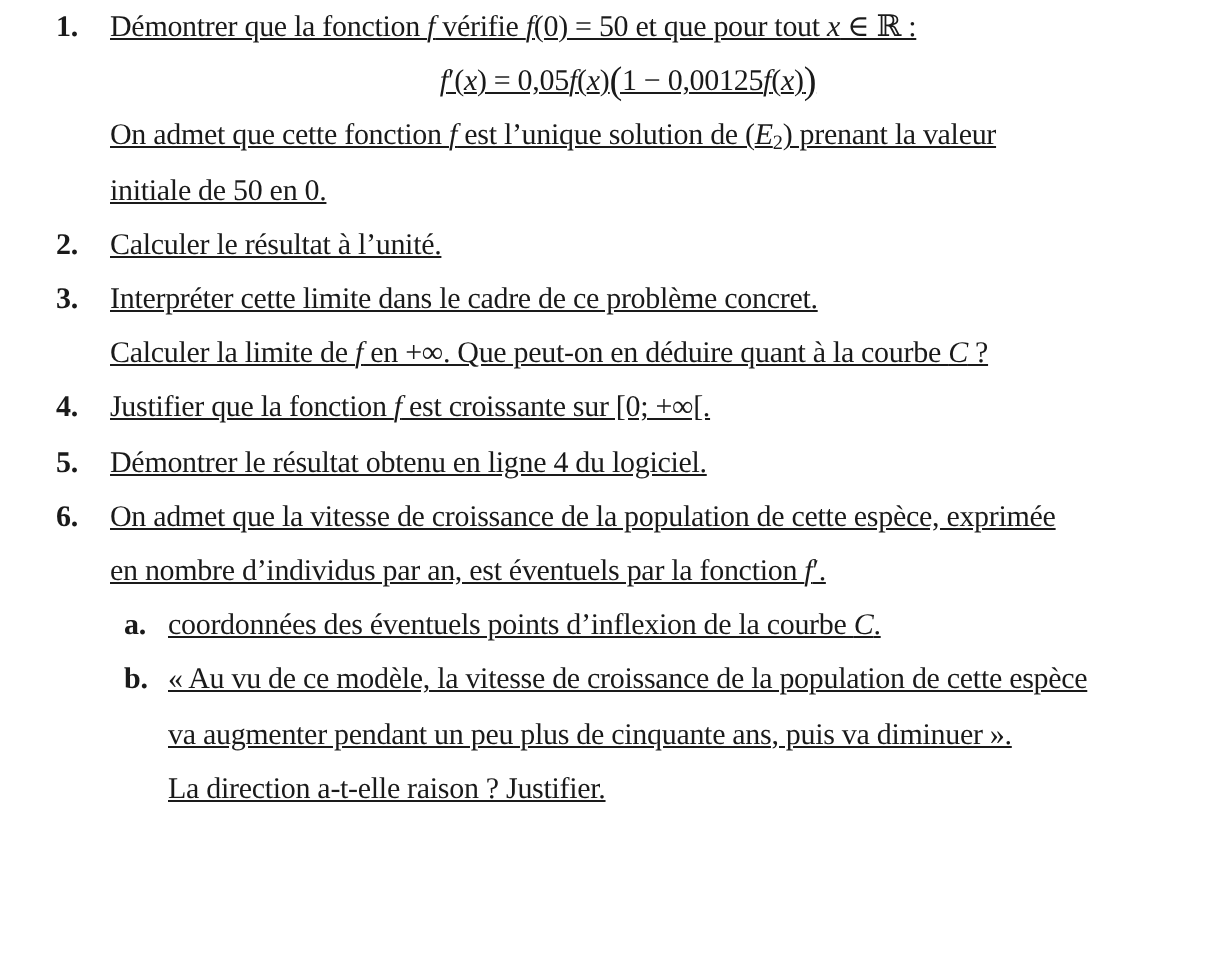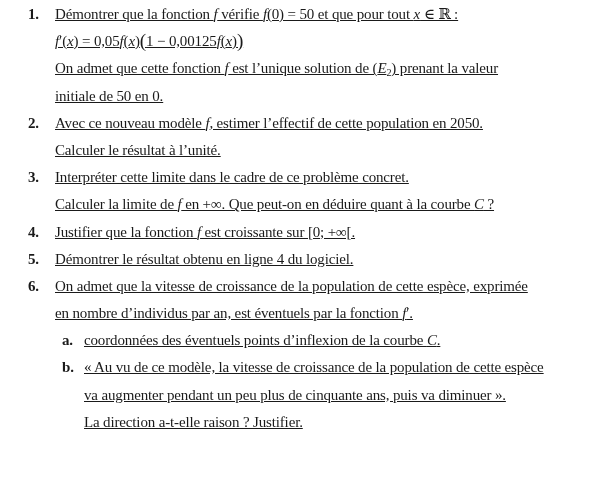--- a/index.html
+++ b/index.html
@@ -33,21 +33,21 @@
     flex: 1;
     min-width: 0;
   }
   .line {
     line-height: 27.2px;
     height: 27.2px;
     white-space: nowrap;
     text-decoration: underline;
   }
   .formula {
-    text-align: left;
+    text-align: center;
     margin-right: 35px;
   }
   .subitem {
     display: flex;
     align-items: flex-start;
     margin-left: 7px;
   }
   .subitem .marker {
     flex: 0 0 22px;
     width: 22px;
@@ -76,21 +76,20 @@
       <div class="line"><span>Démontrer que la fonction </span><span class="math">f</span><span> vérifie </span><span class="math">f</span><span>(0) = 50 et que pour tout </span><span class="math">x</span><span> ∈ ℝ :</span></div>
       <div class="line formula"><span class="math">f</span><span>′(</span><span class="math">x</span><span>) = 0,05</span><span class="math">f</span><span>(</span><span class="math">x</span><span>)</span><span class="big-paren">(</span><span>1 − 0,00125</span><span class="math">f</span><span>(</span><span class="math">x</span><span>)</span><span class="big-paren">)</span></div>
       <div class="line"><span>On admet que cette fonction </span><span class="math">f</span><span> est l’unique solution de (</span><span class="math">E</span><span class="subscript">2</span><span>) prenant la valeur</span></div>
       <div class="line"><span>initiale de 50 en 0.</span></div>
     </div>
   </div>
 
   <div class="item">
     <div class="marker">2.</div>
     <div class="item-body">
-      <div class="line"><span>Avec ce nouveau modèle </span><span class="math">f</span><span>, estimer l’effectif de cette population en 2050.</span></div>
       <div class="line"><span>Calculer le résultat à l’unité.</span></div>
     </div>
   </div>
 
   <div class="item">
     <div class="marker">3.</div>
     <div class="item-body">
       <div class="line"><span>Interpréter cette limite dans le cadre de ce problème concret.</span></div>
       <div class="line"><span>Calculer la limite de </span><span class="math">f</span><span> en +∞. Que peut-on en déduire quant à la courbe </span><span class="math">C</span><span> ?</span></div>
     </div>

